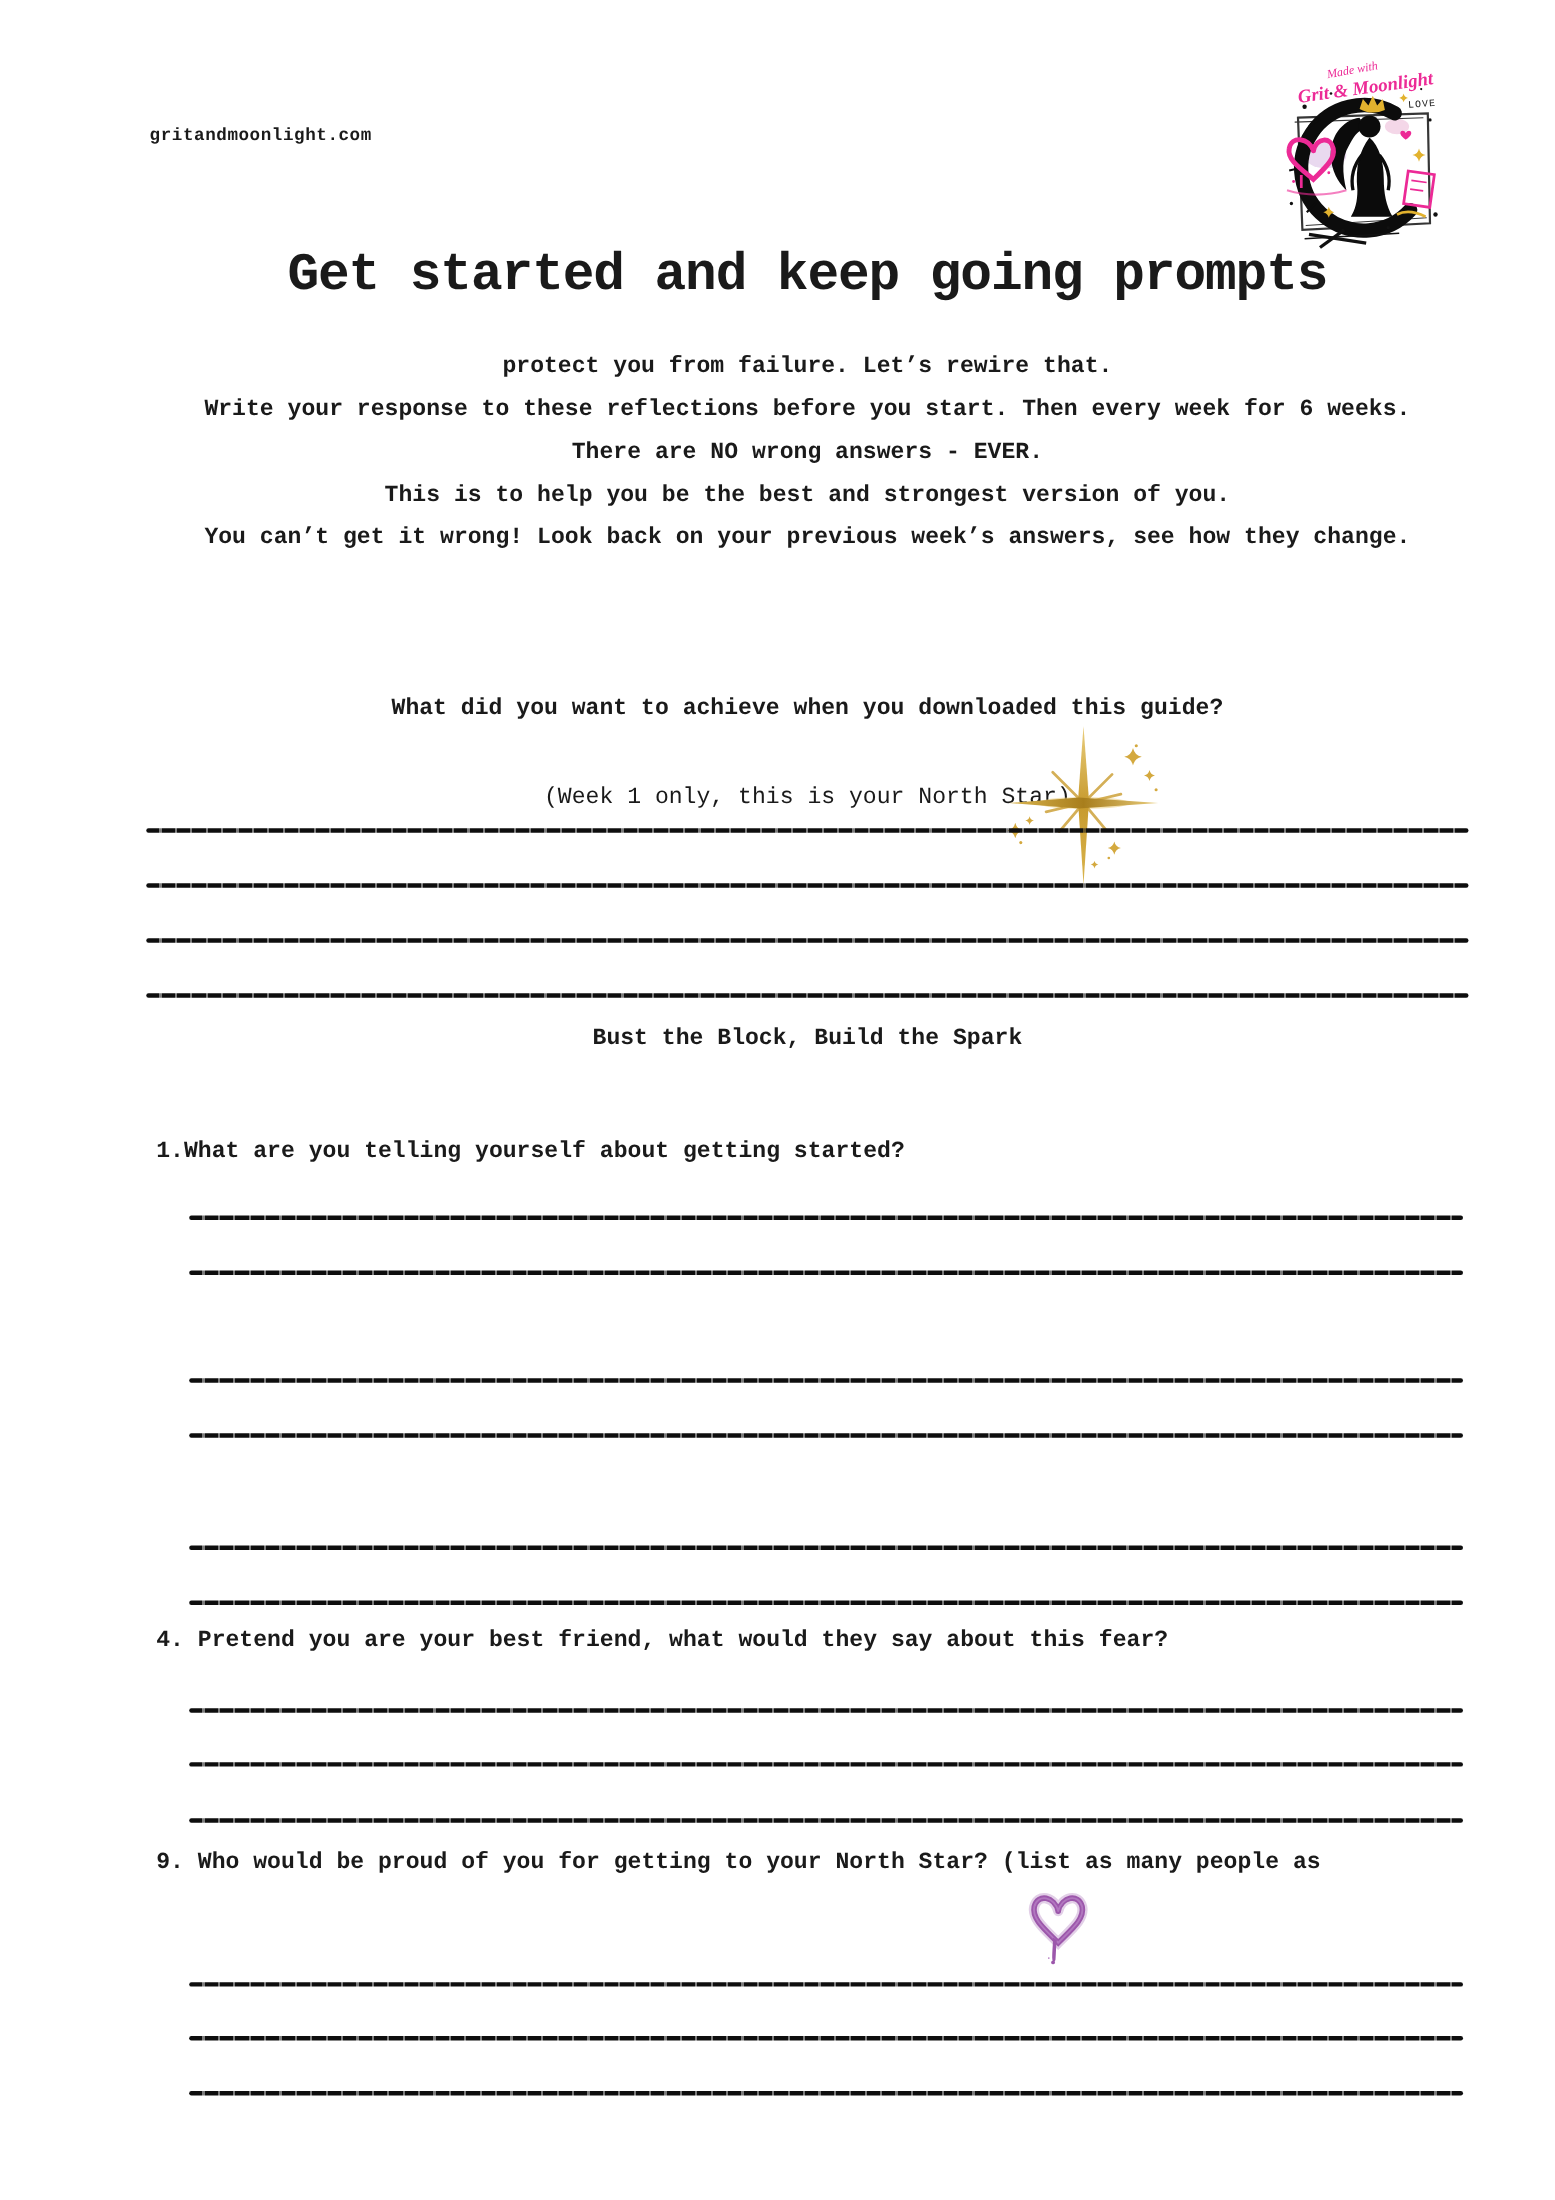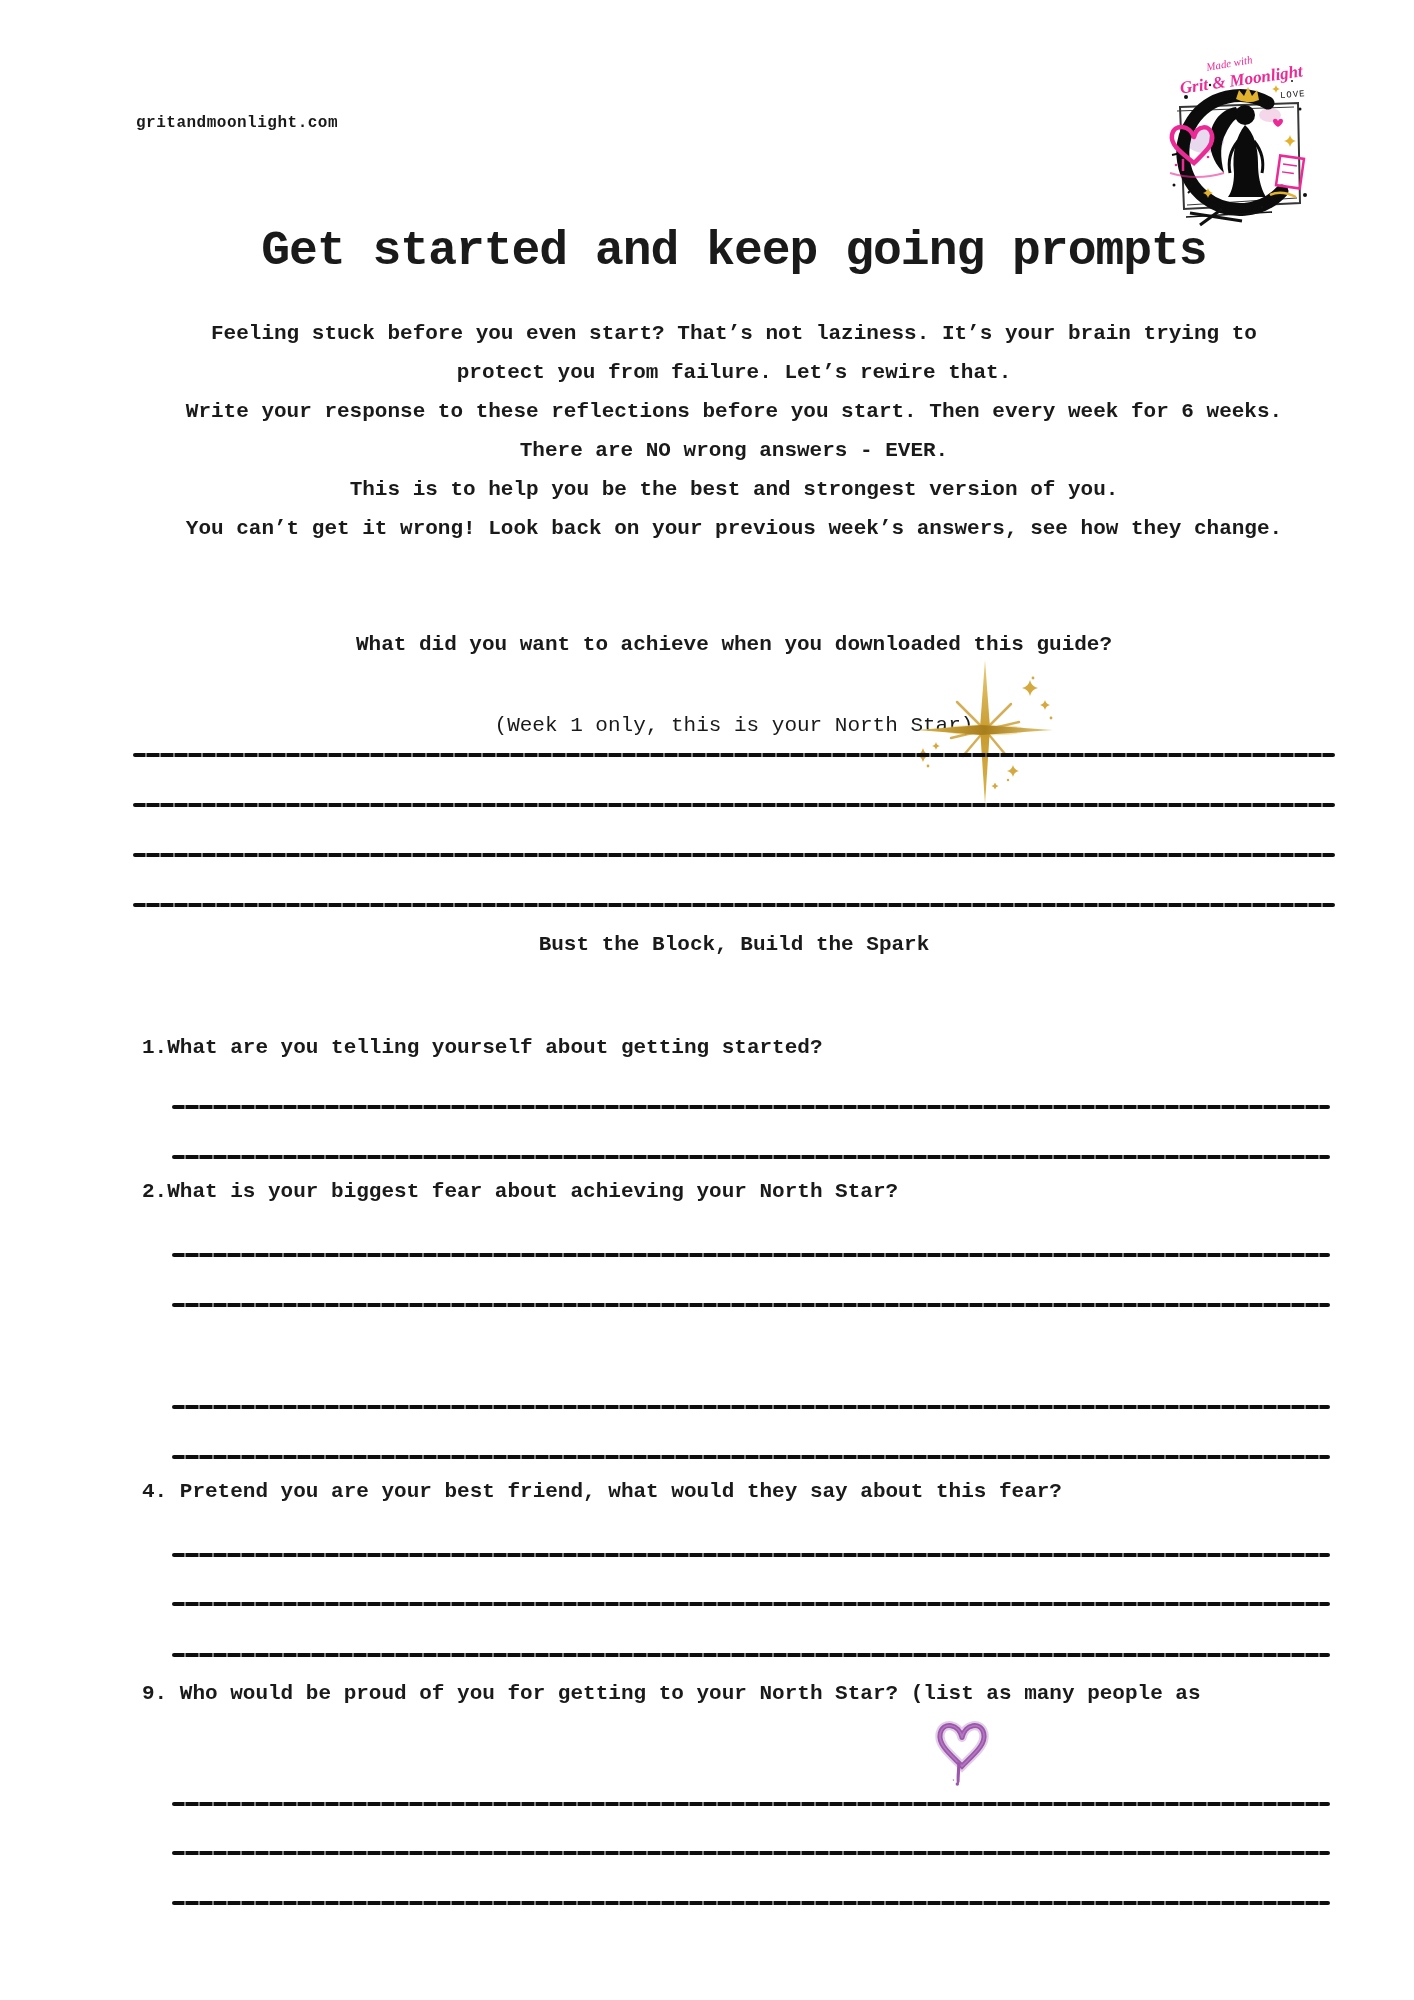--- a/index.html
+++ b/index.html
@@ -101,21 +101,20 @@
     </g>
 
     <text x="80" y="22" transform="rotate(-10 80 22)" text-anchor="middle" font-size="11" font-family="Liberation Serif, serif" font-style="italic" fill="#ec2a96">Made with</text>
     <text x="92" y="40" transform="rotate(-8 92 40)" text-anchor="middle" font-size="17" font-weight="bold" font-family="Liberation Serif, serif" font-style="italic" fill="#ec2a96">Grit &amp; Moonlight</text>
     <text x="143" y="52" transform="rotate(-4 143 52)" text-anchor="middle" font-size="9" letter-spacing="1" font-family="Liberation Mono, monospace" fill="#161616">LOVE</text>
   </svg>
 
   <div class="abs title center">Get started and keep going prompts</div>
 
   <div class="abs intro center">
-    <div>Feeling stuck before you even start? That’s not laziness. It’s your brain trying to</div>
     <div>protect you from failure. Let’s rewire that.</div>
     <div>Write your response to these reflections before you start. Then every week for 6 weeks.</div>
     <div>There are NO wrong answers - EVER.</div>
     <div>This is to help you be the best and strongest version of you.</div>
     <div>You can’t get it wrong! Look back on your previous week’s answers, see how they change.</div>
   </div>
 
   <div class="abs ns-question center">What did you want to achieve when you downloaded this guide?</div>
   <div class="abs ns-note center">(Week 1 only, this is your North Star)</div>
 
@@ -161,21 +160,20 @@
   <div class="rule" style="left:133px;top:803px;width:1202px;"></div>
   <div class="rule" style="left:133px;top:853px;width:1202px;"></div>
   <div class="rule" style="left:133px;top:903px;width:1202px;"></div>
 
   <div class="abs section-heading center">Bust the Block, Build the Spark</div>
 
   <div class="abs q-label" style="left:142px;top:1036px;">1.What are you telling yourself about getting started?</div>
   <div class="rule" style="left:172px;top:1105px;width:1158px;"></div>
   <div class="rule" style="left:172px;top:1155px;width:1158px;"></div>
 
-  <div class="abs q-label" style="left:142px;top:1180px;">2.What is your biggest fear about achieving your North Star?</div>
   <div class="rule" style="left:172px;top:1253px;width:1158px;"></div>
   <div class="rule" style="left:172px;top:1303px;width:1158px;"></div>
 
   <div class="rule" style="left:172px;top:1405px;width:1158px;"></div>
   <div class="rule" style="left:172px;top:1455px;width:1158px;"></div>
 
   <div class="abs q-label" style="left:142px;top:1480px;">4. Pretend you are your best friend, what would they say about this fear?</div>
   <div class="rule" style="left:172px;top:1553px;width:1158px;"></div>
   <div class="rule" style="left:172px;top:1602px;width:1158px;"></div>
   <div class="rule" style="left:172px;top:1653px;width:1158px;"></div>

